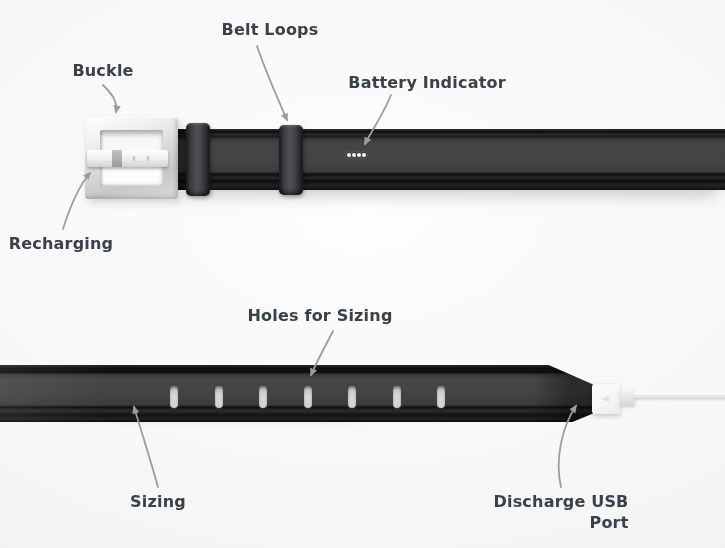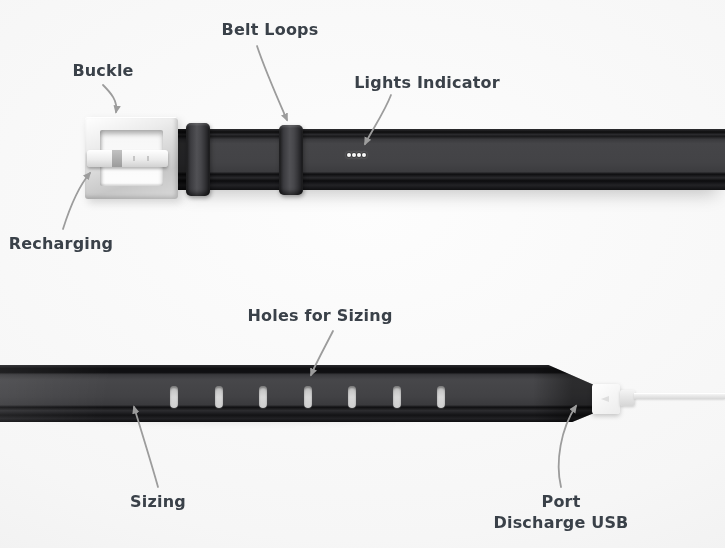--- a/index.html
+++ b/index.html
@@ -3,21 +3,21 @@
 <meta charset="utf-8">
 <style>
   html,body{margin:0;padding:0;}
   body{width:725px;height:548px;overflow:hidden;font-family:"DejaVu Sans",sans-serif;}
   .stage{
     position:relative;width:725px;height:548px;
     background:radial-gradient(ellipse 130% 110% at 50% 38%, #fdfdfd 0%, #f6f6f6 55%, #e9e9e9 100%);
   }
   
   .label{
-    position:absolute;transform:translateX(-50%);text-align:center;
+    position:absolute;transform:translateX(-50%);text-align:right;
     font-weight:bold;font-size:16px;line-height:1.3;letter-spacing:.2px;
     color:#3a4149;white-space:nowrap;
   }
   
   .belt-top{
     position:absolute;left:176px;top:129px;width:549px;height:61px;
     background:linear-gradient(to bottom,
       #2f2f32 0%,#0d0d0e 5%,#2a2a2d 9%,#19191b 12%,#3a3a3d 17%,
       #454548 24%,#434346 55%,#3c3c3f 70%,#0e0e10 74%,#29292c 80%,
       #0c0c0e 85%,#232326 92%,#0f0f11 100%);
@@ -140,36 +140,36 @@
     <div class="usb-plug-glyph"></div>
   </div>
   <div class="usb-neck"></div>
   <div class="usb-cable"></div>
 
   <div class="label" style="left:103px;top:61px">Buckle</div>
 
   <div class="label" style="left:270px;top:20px">Belt Loops</div>
 
   <div class="label" style="left:427px;top:73px">
-    <div>Lights Indicator</div>
+    <div>Battery Indicator</div>
   </div>
 
   <div class="label" style="left:61px;top:234px">
     <div>Recharging</div>
   </div>
 
   <div class="label" style="left:320px;top:306px">Holes for Sizing</div>
 
   <div class="label" style="left:158px;top:492px">
     <div>Sizing</div>
   </div>
 
   <div class="label" style="left:561px;top:492px">
+    <div>Discharge USB</div>
     <div>Port</div>
-    <div>Discharge USB</div>
   </div>
 
   <svg class="arrows" width="725" height="548" viewBox="0 0 725 548">
     <defs>
       <marker id="ah" markerUnits="userSpaceOnUse" markerWidth="11" markerHeight="11" refX="6.5" refY="4.5" orient="auto">
         <path d="M0,0.8 L8.2,4.5 L0,8.2 Z" fill="#9c9c9c"></path>
       </marker>
     </defs>
     <g fill="none" stroke="#9c9c9c" stroke-width="1.8" stroke-linecap="round">
       <path d="M103,85 C111,93 118,101 116,112" marker-end="url(#ah)"></path>

